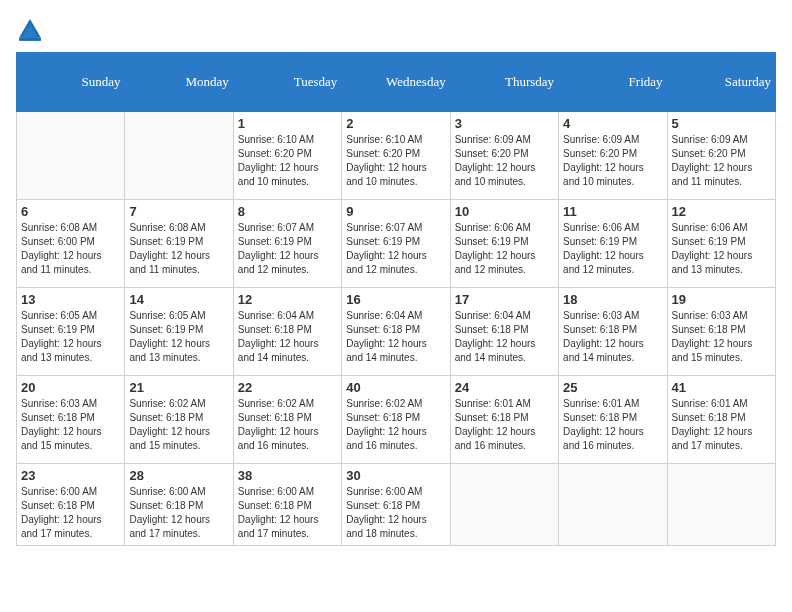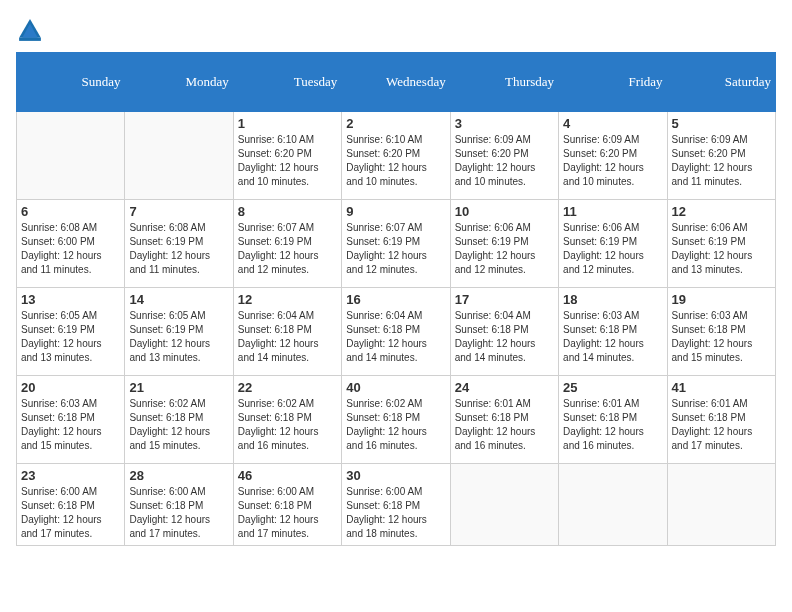--- a/index.html
+++ b/index.html
@@ -294,21 +294,21 @@
 Sunset: 6:18 PM
 Daylight: 12 hours and 17 minutes.</div>
         </td>
         <td>
           <span class="day-num">28</span>
           <div class="day-detail">Sunrise: 6:00 AM
 Sunset: 6:18 PM
 Daylight: 12 hours and 17 minutes.</div>
         </td>
         <td>
-          <span class="day-num">46</span>
+          <span class="day-num">38</span>
           <div class="day-detail">Sunrise: 6:00 AM
 Sunset: 6:18 PM
 Daylight: 12 hours and 17 minutes.</div>
         </td>
         <td>
           <span class="day-num">30</span>
           <div class="day-detail">Sunrise: 6:00 AM
 Sunset: 6:18 PM
 Daylight: 12 hours and 18 minutes.</div>
         </td>

